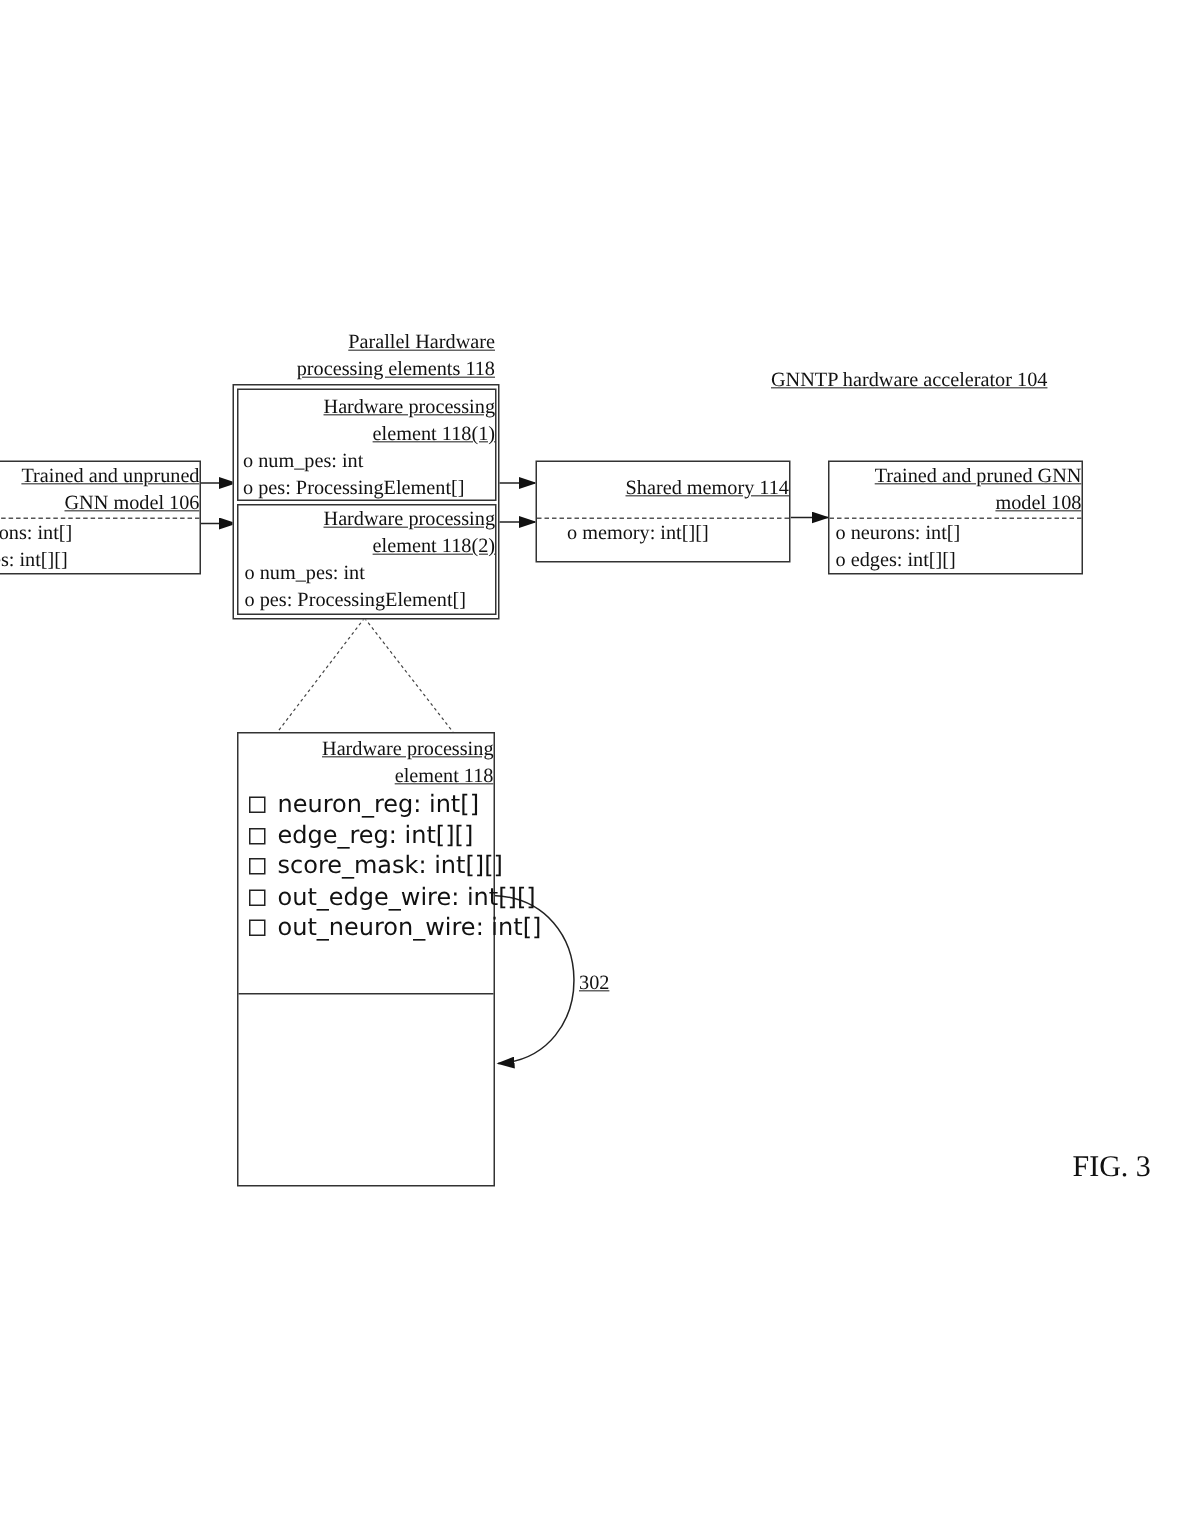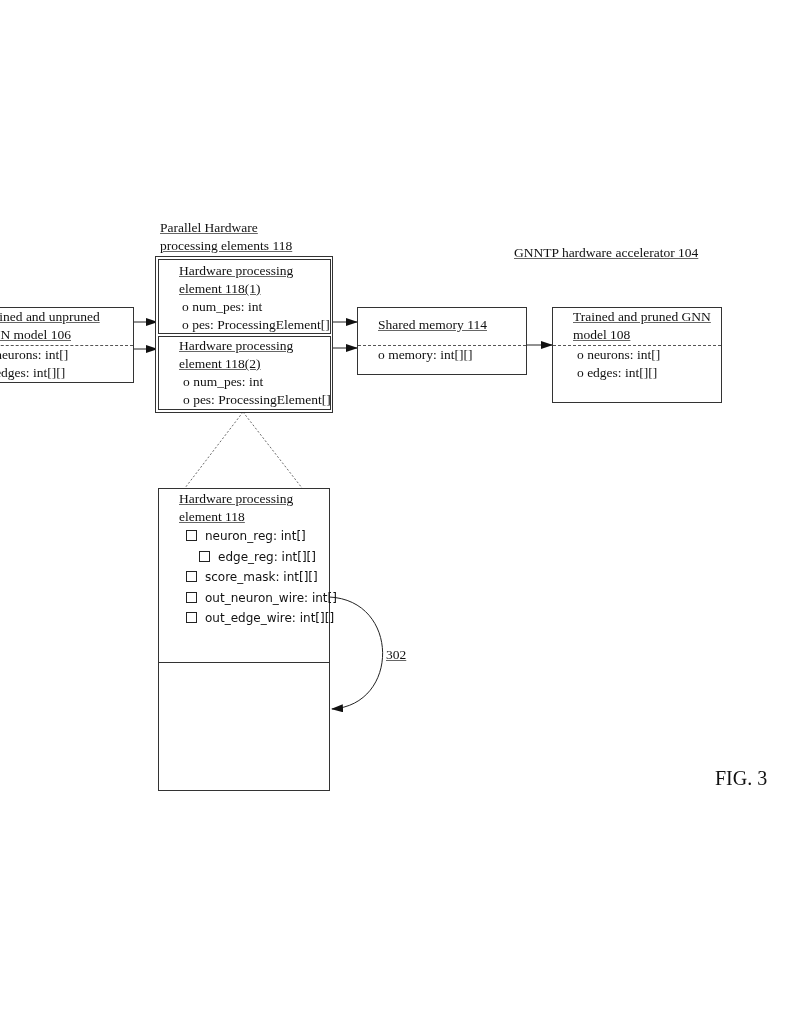--- a/index.html
+++ b/index.html
@@ -1,24 +1,24 @@
 <!DOCTYPE html>
 <html><head>
 <meta charset="utf-8">
 <style>
   html,body{margin:0;padding:0;background:#fff;}
   body{width:794px;height:1024px;position:relative;overflow:hidden;font-family:"Liberation Serif",serif;color:#111;}
   .abs{position:absolute;}
-  .box{position:absolute;border:1px solid #333;background:#fff;box-sizing:border-box;padding-left:20px;}
+  .box{position:absolute;border:1px solid #333;background:#fff;box-sizing:border-box;}
   .t{font-size:13.5px;line-height:18px;white-space:nowrap;}
   .u{text-decoration:underline;text-decoration-color:#666;}
-  .c{text-align:left;}
+  .c{text-align:right;}
   .dash{position:absolute;left:0;right:0;border-top:1px dashed #555;}
   .sol{position:absolute;left:0;right:0;border-top:1px solid #333;}
-  .sans{font-family:"DejaVu Sans",sans-serif;font-size:12px;}
+  .sans{font-family:"DejaVu Sans",sans-serif;font-size:16px;}
   .cb{display:inline-block;width:9px;height:9px;border:1px solid #222;margin:0 8px 0 2px;vertical-align:-1px;}
   svg{position:absolute;left:0;top:0;}
 </style>
 </head>
 <body>
 
 <svg width="794" height="1024">
   <defs>
     <marker id="ah" markerWidth="12" markerHeight="8" refX="11" refY="4" orient="auto" markerUnits="userSpaceOnUse">
       <path d="M0,0 L12,4 L0,8 Z" fill="#111"></path>
@@ -64,36 +64,36 @@
   <div class="t" style="padding-left:4px;margin-top:2px;">o  neurons: int[]</div>
   <div class="t" style="padding-left:4px;">o edges: int[][]</div>
 </div>
 
 <div class="box" style="left:357px;top:307px;width:170px;height:68px;">
   <div class="t u c" style="margin-top:8px;">Shared memory 114</div>
   <div class="dash" style="top:37px;"></div>
   <div class="t" style="position:absolute;left:20px;top:38px;">o memory: int[][]</div>
 </div>
 
-<div class="box" style="left:552px;top:307px;width:170px;height:96px;">
+<div class="box" style="left:552px;top:307px;width:170px;height:76px;">
   <div class="t u c">Trained and pruned GNN</div>
   <div class="t u c">model 108</div>
   <div class="dash" style="top:37px;"></div>
   <div class="t" style="padding-left:4px;margin-top:2px;">o  neurons: int[]</div>
   <div class="t" style="padding-left:4px;">o edges: int[][]</div>
 </div>
 
 <div class="box" style="left:158px;top:488px;width:172px;height:303px;">
   <div class="t u c" style="margin-top:1px;">Hardware processing</div>
   <div class="t u c">element 118</div>
   <div style="padding-left:5px;">
     <div class="t" style="line-height:19.5px;"><span class="cb"></span><span class="sans">neuron_reg: int[]</span></div>
-    <div class="t" style="line-height:19.5px;text-align:center;"><span class="cb"></span><span class="sans">edge_reg: int[][]</span></div>
+    <div class="t" style="line-height:19.5px;"><span class="cb"></span><span class="sans">edge_reg: int[][]</span></div>
     <div class="t" style="line-height:19.5px;"><span class="cb"></span><span class="sans">score_mask: int[][]</span></div>
+    <div class="t" style="line-height:19.5px;"><span class="cb"></span><span class="sans">out_edge_wire: int[][]</span></div>
     <div class="t" style="line-height:19.5px;"><span class="cb"></span><span class="sans">out_neuron_wire: int[]</span></div>
-    <div class="t" style="line-height:19.5px;"><span class="cb"></span><span class="sans">out_edge_wire: int[][]</span></div>
   </div>
   <div class="sol" style="top:173px;"></div>
 </div>
 
 <div class="abs t u" style="left:386px;top:646px;">302</div>
 
 <div class="abs" style="left:715px;top:765px;font-size:20px;line-height:26px;white-space:nowrap;">FIG. 3</div>
 
 </body></html>

